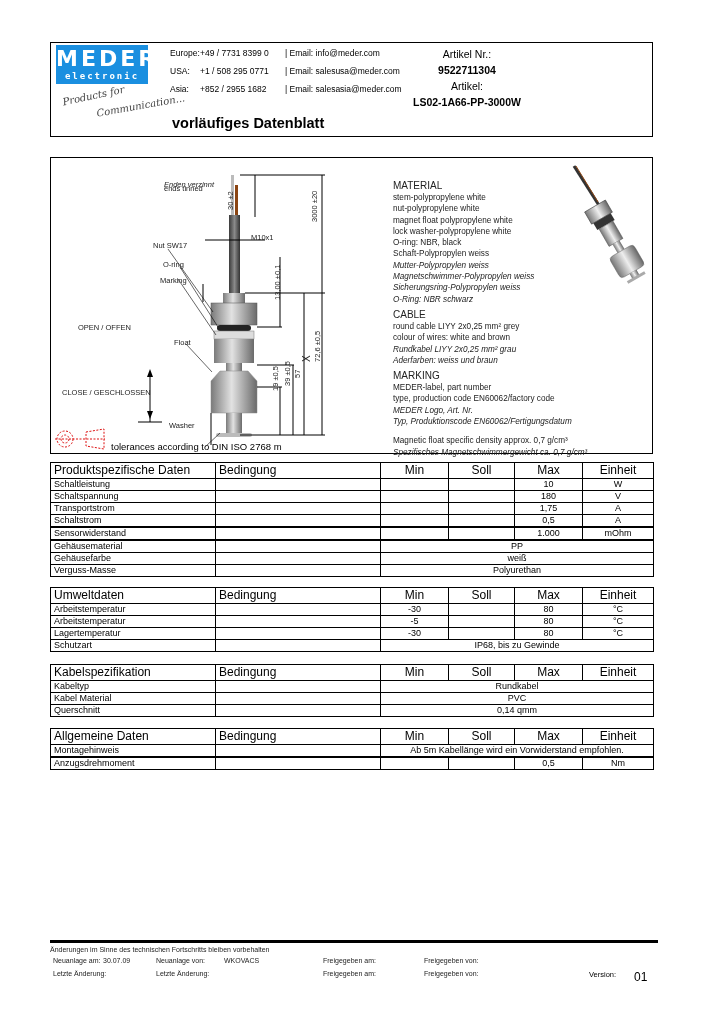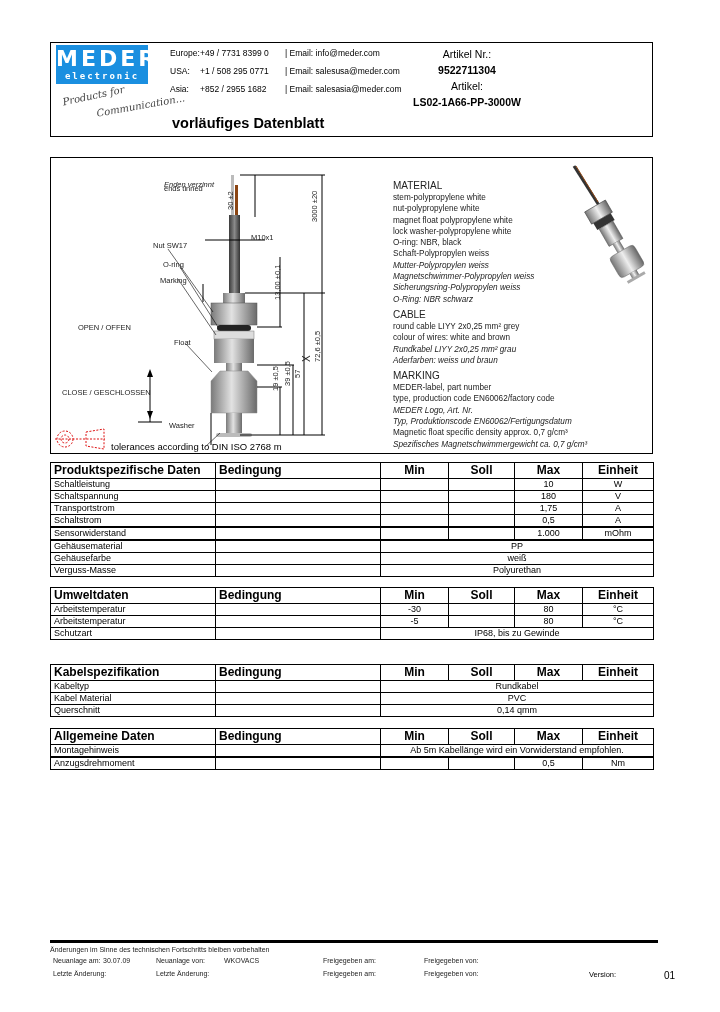--- a/index.html
+++ b/index.html
@@ -13,21 +13,21 @@
   .slogan2{left:96px;top:100px;font-family:"DejaVu Serif",serif;font-style:italic;font-size:10px;color:#444;transform:rotate(-10deg);}
   .contact{font-size:8.5px;line-height:18px;}
   .art{font-size:10.5px;line-height:16px;text-align:center;}
   .title{left:172px;top:115px;font-size:14.5px;font-weight:bold;}
   .drawbox{left:50px;top:157px;width:603px;height:297px;border:1.5px solid #000;box-sizing:border-box;}
   .mat{font-size:8.2px;line-height:11.3px;color:#222;}
   .mat .h{font-size:10px;line-height:13px;}
   .lbl{font-size:7.5px;color:#222;}
   table.spec{position:absolute;left:50px;width:603px;border-collapse:collapse;table-layout:fixed;}
   table.spec td,table.spec th{border:1px solid #000;padding:0 3px;font-size:9px;height:11px;line-height:11px;white-space:nowrap;overflow:hidden;}
-  table.spec th{font-size:12px;height:15px;line-height:15px;font-weight:bold;text-align:center;border-width:1.5px 1px;margin-left:20px;}
+  table.spec th{font-size:12px;height:15px;line-height:15px;font-weight:normal;text-align:center;border-width:1.5px 1px;margin-left:20px;}
   table.spec th.first,table.spec th.cond{text-align:left;}
   table.spec{border:1.5px solid #000;}
   table.spec td.c{text-align:center;}
   .footer{left:50px;top:940px;width:608px;border-top:3px solid #000;font-size:7px;color:#222;}
 </style>
 </head>
 <body>
 
 <div class="abs hdr"></div>
 <div class="abs logo">
@@ -172,21 +172,21 @@
   <div class="h" style="margin-top:3px">CABLE</div>
   <div>round cable LIYY 2x0,25 mm² grey</div>
   <div>colour of wires: white and brown</div>
   <div style="font-style:italic">Rundkabel LIYY 2x0,25 mm² grau</div>
   <div style="font-style:italic">Aderfarben: weiss und braun</div>
   <div class="h" style="margin-top:3px">MARKING</div>
   <div>MEDER-label, part number</div>
   <div>type, production code EN60062/factory code</div>
   <div style="font-style:italic">MEDER Logo, Art. Nr.</div>
   <div style="font-style:italic">Typ, Produktionscode EN60062/Fertigungsdatum</div>
-  <div style="">Magnetic float specific density approx. 0,7 g/cm³</div>
+  <div style="margin-top:8px">Magnetic float specific density approx. 0,7 g/cm³</div>
   <div style="font-style:italic">Spezifisches Magnetschwimmergewicht ca. 0,7 g/cm³</div>
 </div>
 
 <svg class="abs" style="left:560px;top:162px;" width="90" height="130">
   <defs>
     <linearGradient id="g3" x1="0" x2="1">
         <stop offset="0" stop-color="#777"></stop>
         <stop offset="0.5" stop-color="#eee"></stop>
         <stop offset="1" stop-color="#666"></stop>
       </linearGradient>
@@ -308,20 +308,28 @@
       </tr>
   <tr>
         <td>Arbeitstemperatur</td>
         <td></td>
         <td class="c">-5</td>
         <td class="c"></td>
         <td class="c">80</td>
         <td class="c">°C</td>
       </tr>
   <tr>
+        <td>Lagertemperatur</td>
+        <td></td>
+        <td class="c">-30</td>
+        <td class="c"></td>
+        <td class="c">80</td>
+        <td class="c">°C</td>
+      </tr>
+  <tr>
         <td>Schutzart</td>
         <td></td>
         <td class="c" colspan="4">IP68, bis zu Gewinde</td>
       </tr>
 </tbody>
   </table>
 
 <table class="spec" style="top:664px;">
   <colgroup>
       <col style="width:165px">
@@ -399,13 +407,13 @@
 <div class="abs" style="left:103px;top:957px;font-size:7px;color:#222;">30.07.09</div>
 <div class="abs" style="left:156px;top:957px;font-size:7px;color:#222;">Neuanlage von:</div>
 <div class="abs" style="left:224px;top:957px;font-size:7px;color:#222;">WKOVACS</div>
 <div class="abs" style="left:323px;top:957px;font-size:7px;color:#222;">Freigegeben am:</div>
 <div class="abs" style="left:424px;top:957px;font-size:7px;color:#222;">Freigegeben von:</div>
 <div class="abs" style="left:53px;top:970px;font-size:7px;color:#222;">Letzte Änderung:</div>
 <div class="abs" style="left:156px;top:970px;font-size:7px;color:#222;">Letzte Änderung:</div>
 <div class="abs" style="left:323px;top:970px;font-size:7px;color:#222;">Freigegeben am:</div>
 <div class="abs" style="left:424px;top:970px;font-size:7px;color:#222;">Freigegeben von:</div>
 <div class="abs" style="left:589px;top:970px;font-size:7.5px;color:#000;">Version:</div>
-<div class="abs" style="left:634px;top:970px;font-size:10px;color:#000;margin-left:30px;">01</div>
+<div class="abs" style="left:634px;top:970px;font-size:12px;color:#000;">01</div>
 
 </body></html>

